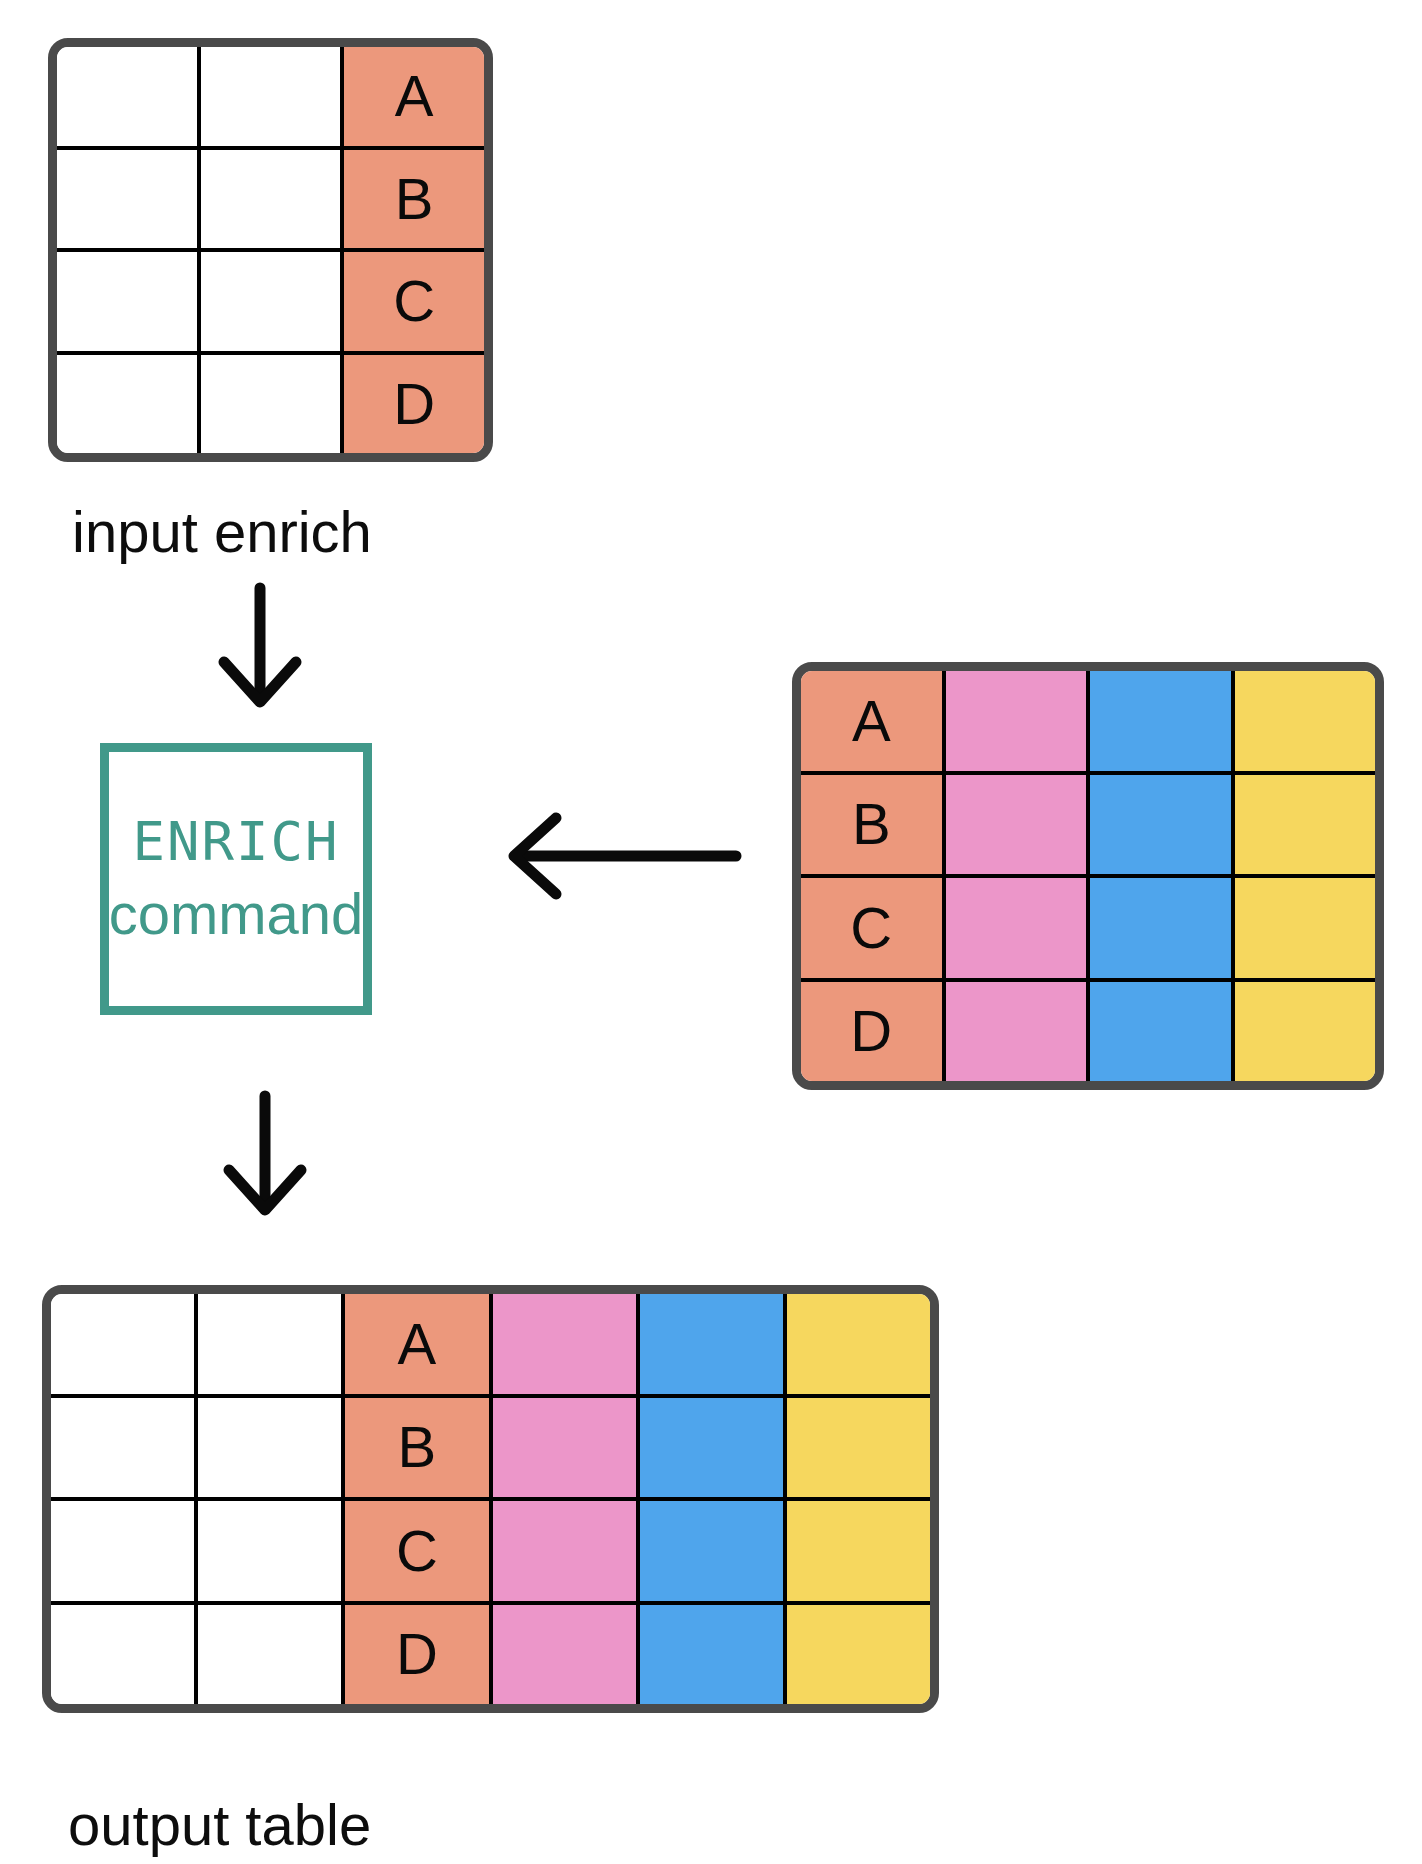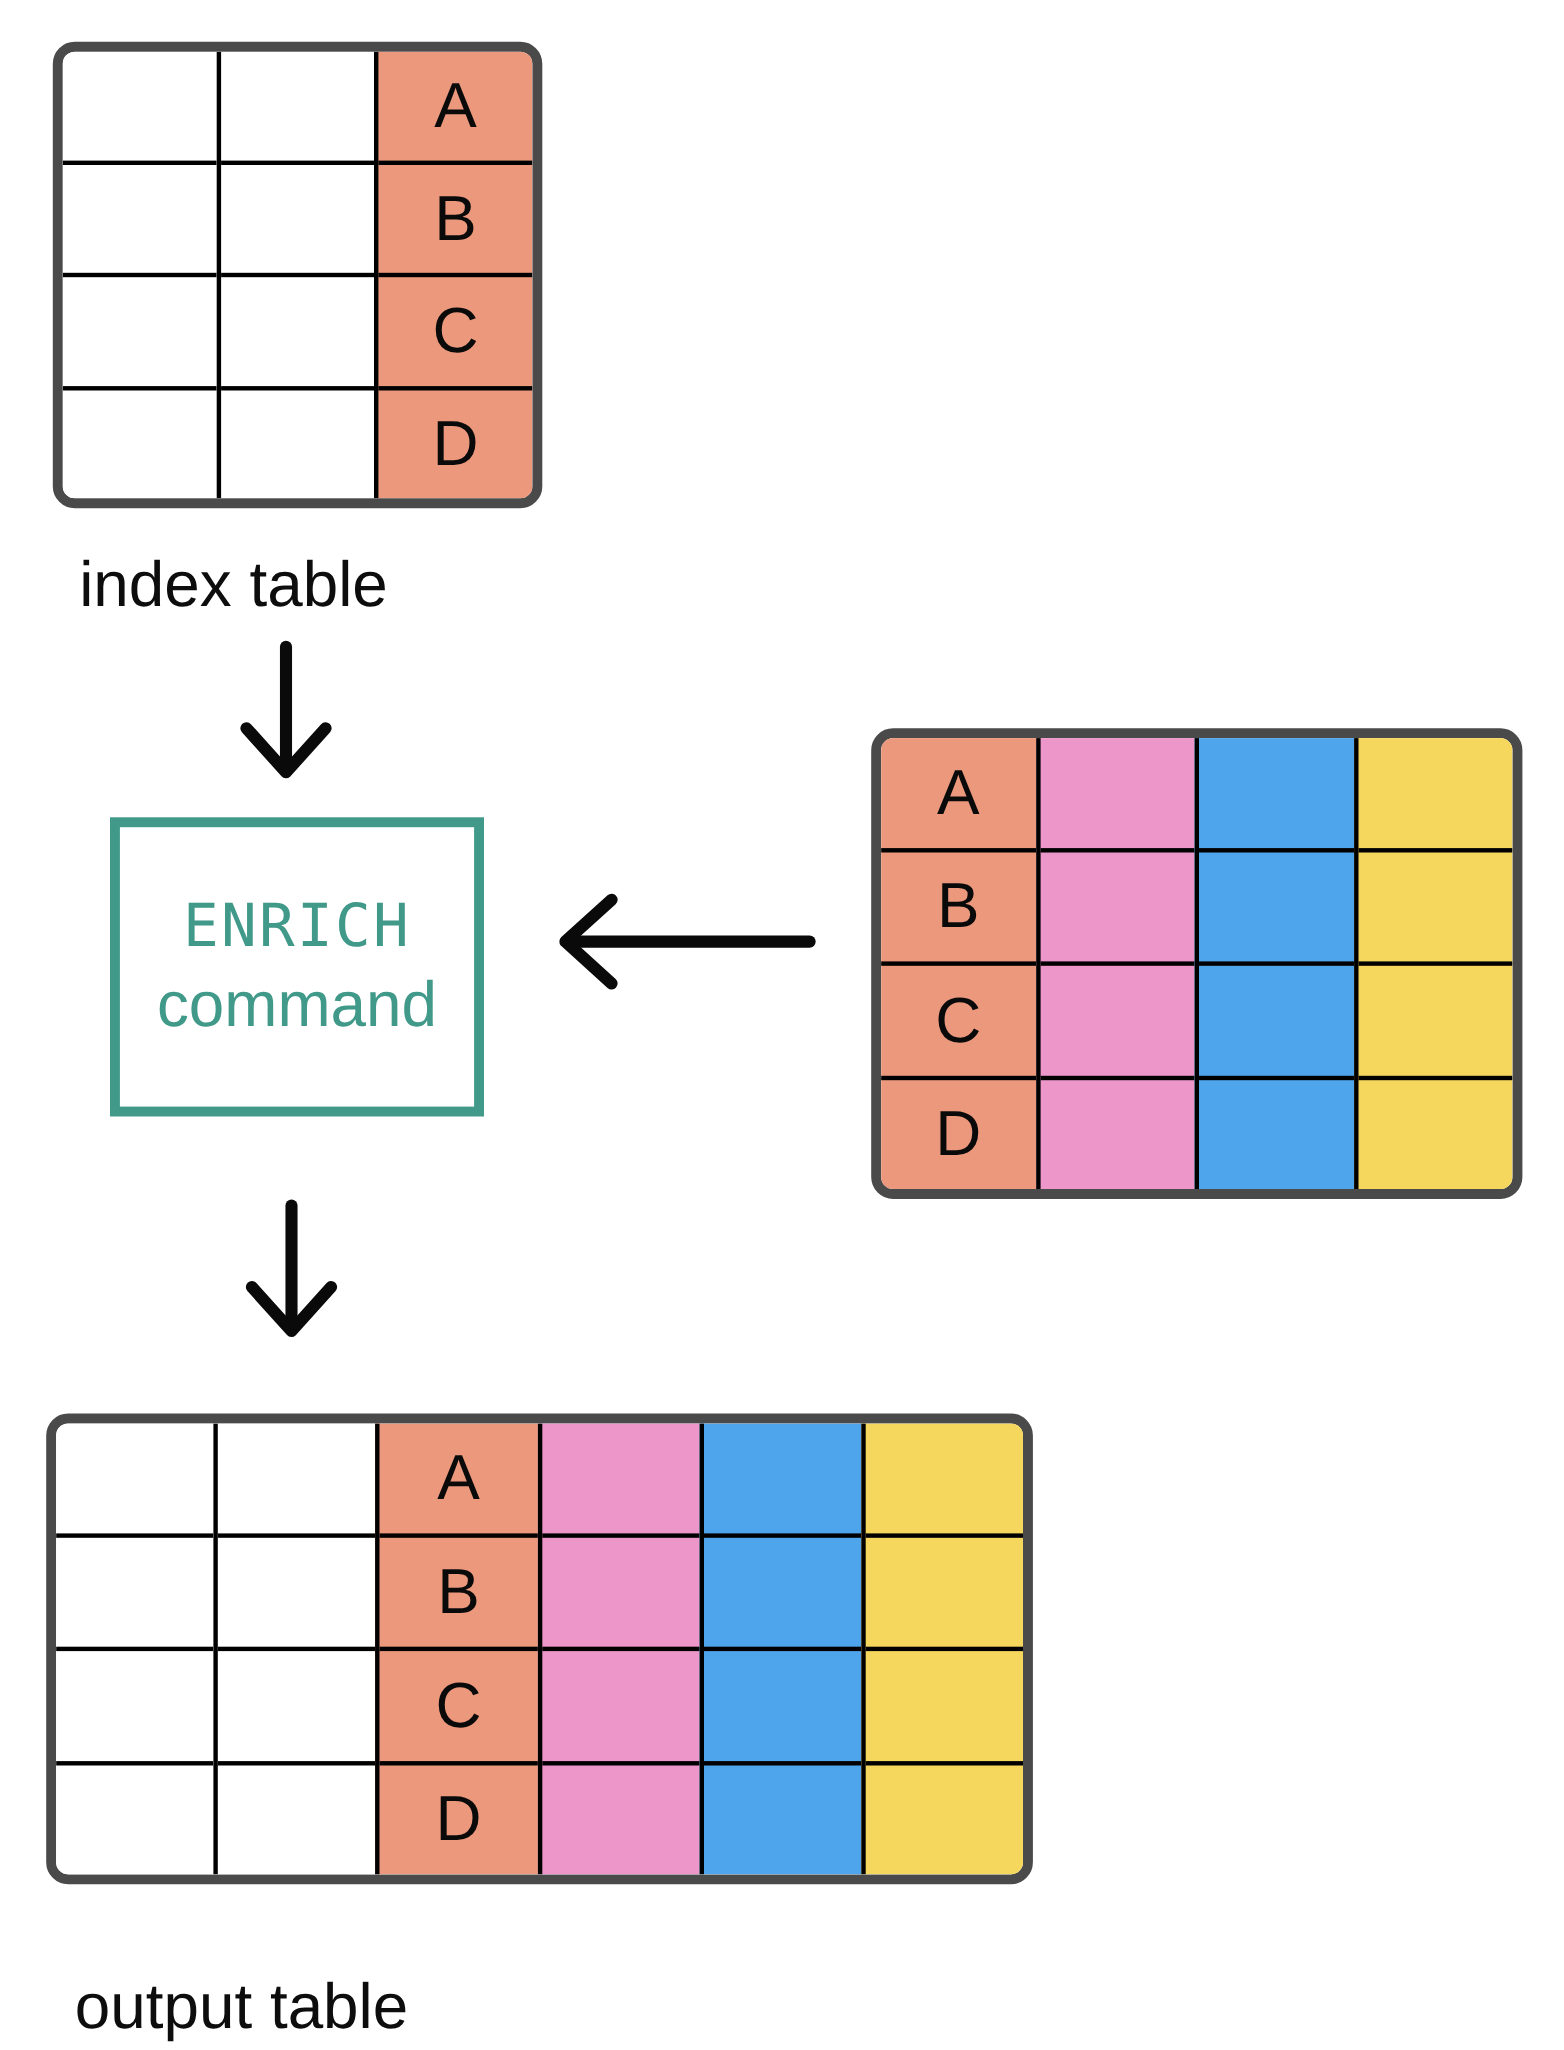--- a/index.html
+++ b/index.html
@@ -58,21 +58,21 @@
   }
   #input-table-label  { left: 72px;  top: 500px; }
   #enrich-index-label { left: 810px; top: 1104px; }
   #output-table-label { left: 68px;  top: 1793px; }
 
   
   #enrich-box {
     position: absolute;
     left: 100px;
     top: 743px;
-    width: 340px;
+    width: 272px;
     height: 272px;
     box-sizing: border-box;
     border: 9px solid var(--teal, #41998a);
     background: #ffffff;
     display: flex;
     flex-direction: column;
     align-items: center;
     justify-content: center;
     gap: 16px;
   }
@@ -123,21 +123,21 @@
         <div class="cell"></div>
         <div class="cell"></div>
       </div>
       <div class="col" style="background: rgb(236, 152, 124);">
         <div class="cell">A</div>
         <div class="cell">B</div>
         <div class="cell">C</div>
         <div class="cell">D</div>
       </div>
     </div>
-  <div id="input-table-label" class="caption">index table</div>
+  <div id="input-table-label" class="caption">input enrich</div>
 
   <div id="enrich-box">
     <span class="cmd-line1">ENRICH</span>
     <span class="cmd-line2">command</span>
   </div>
 
   <div id="enrich-index-table" class="tbl">
       <div class="col" style="background: rgb(236, 152, 124);">
         <div class="cell">A</div>
         <div class="cell">B</div>

